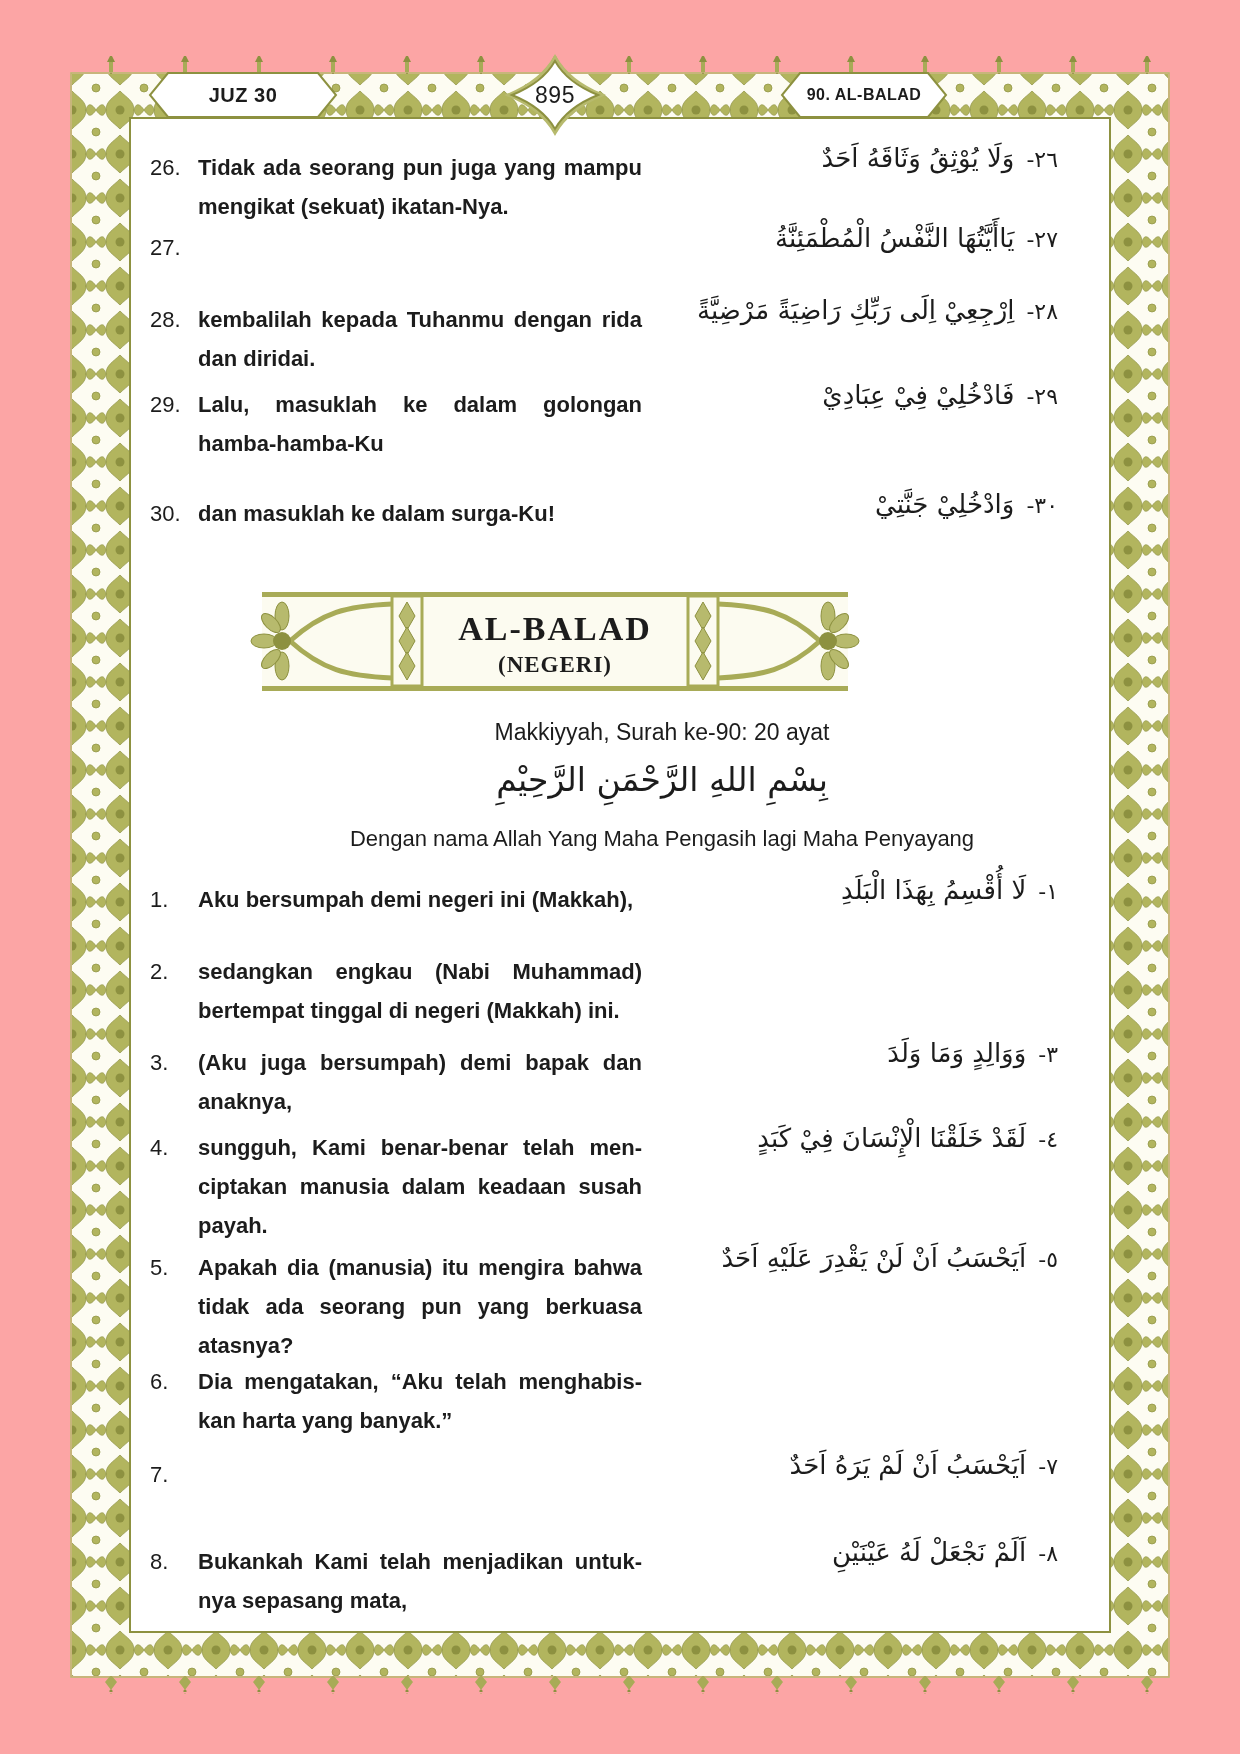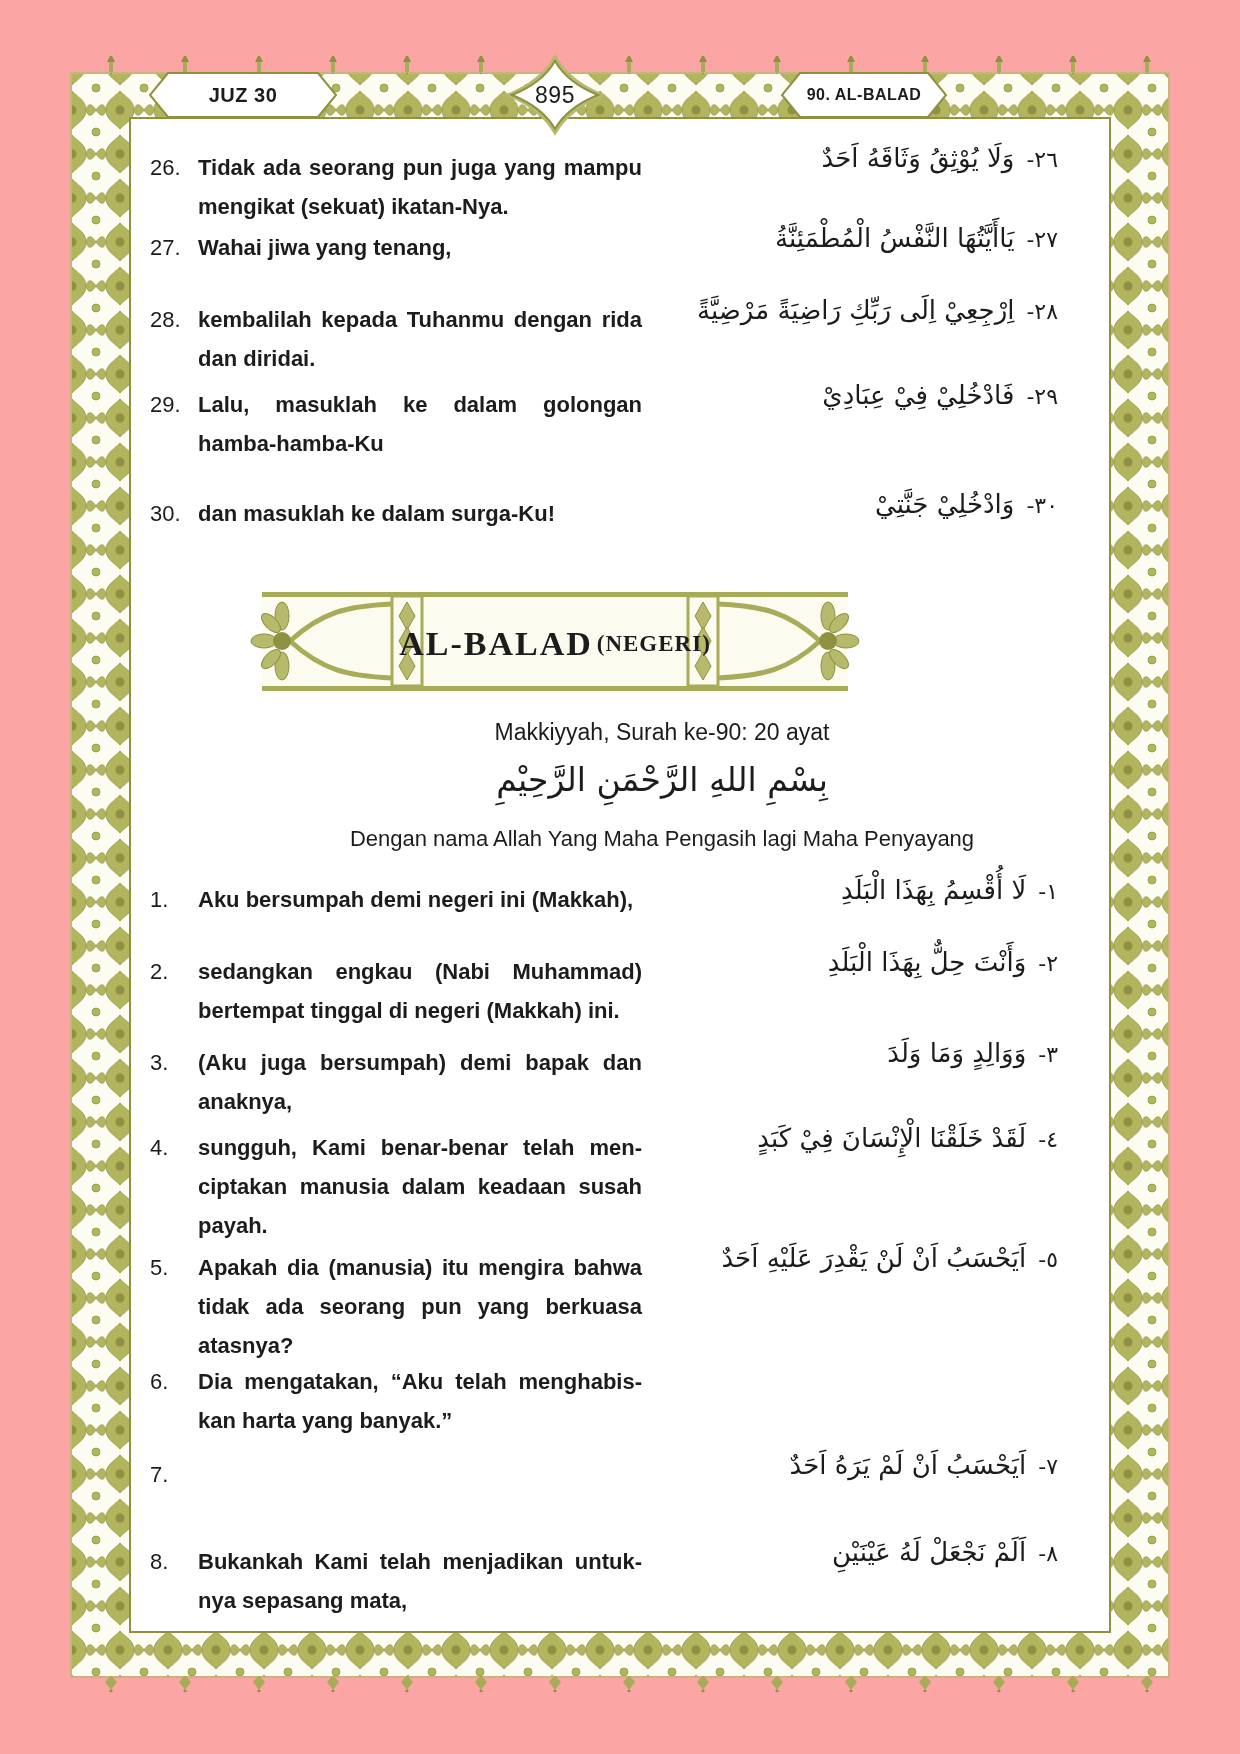--- a/index.html
+++ b/index.html
@@ -29,21 +29,21 @@
   }
   .vrow.single .vtrans { text-align:left; }
   .varab {
     position:absolute; right:28px; top:-12px; direction:rtl; white-space:nowrap;
     font-family:"DejaVu Sans", sans-serif; font-size:26px; line-height:44px;
   }
   .arnum { margin-inline-end:12px; font-size:22px; }
 
   .titletext {
     position:absolute; left:128px; top:478px; width:594px; height:96px;
-    display:flex; flex-direction:row; align-items:center; justify-content:center; gap:4px;
+    display:flex; flex-direction:column; align-items:center; justify-content:center; gap:4px;
     font-family:"Liberation Serif", serif; font-weight:bold;
   }
   .titletext .t1 { font-size:34px; letter-spacing:2px; }
   .titletext .t2 { font-size:23px; letter-spacing:1px; }
 
   .centerline { position:absolute; left:0; width:100%; text-align:center;padding-left:42px; }
   .makkiyyah  { top:601px; font-size:23px; }
   .bismillah  { top:642px; font-size:33px; font-family:"DejaVu Sans", sans-serif; direction:rtl; }
   .bismtrans  { top:708px; font-size:22px; }
 </style>
@@ -125,21 +125,20 @@
 
   <div class="content">
 
     <div class="vrow" style="top:30px">
       <div class="vnum">26.</div>
       <div class="vtrans">Tidak ada seorang pun juga yang mampu mengikat (sekuat) ikatan-Nya.</div>
       <div class="varab" dir="rtl"><span class="arnum">٢٦-</span><span>وَلَا يُوْثِقُ وَثَاقَهُ اَحَدٌ</span></div>
     </div>
     <div class="vrow single" style="top:110px">
       <div class="vnum">27.</div>
-      <div class="vtrans">Wahai jiwa yang tenang,</div>
       <div class="varab" dir="rtl"><span class="arnum">٢٧-</span><span>يَاأَيَّتُهَا النَّفْسُ الْمُطْمَئِنَّةُ</span></div>
     </div>
     <div class="vrow" style="top:182px">
       <div class="vnum">28.</div>
       <div class="vtrans">kembalilah kepada Tuhanmu dengan rida dan diridai.</div>
       <div class="varab" dir="rtl"><span class="arnum">٢٨-</span><span>اِرْجِعِيْ اِلَى رَبِّكِ رَاضِيَةً مَرْضِيَّةً</span></div>
     </div>
     <div class="vrow" style="top:267px">
       <div class="vnum">29.</div>
       <div class="vtrans">Lalu, masuklah ke dalam golongan hamba-hamba-Ku</div>
@@ -160,21 +159,20 @@
     <div class="centerline bismillah">بِسْمِ اللهِ الرَّحْمَنِ الرَّحِيْمِ</div>
 
     <div class="vrow single" style="top:762px">
       <div class="vnum">1.</div>
       <div class="vtrans">Aku bersumpah demi negeri ini (Makkah),</div>
       <div class="varab" dir="rtl"><span class="arnum">١-</span><span>لَا أُقْسِمُ بِهَذَا الْبَلَدِ</span></div>
     </div>
     <div class="vrow" style="top:834px">
       <div class="vnum">2.</div>
       <div class="vtrans">sedangkan engkau (Nabi Muhammad) bertempat tinggal di negeri (Makkah) ini.</div>
-      <div class="varab" dir="rtl"><span class="arnum">٢-</span><span>وَأَنْتَ حِلٌّ بِهَذَا الْبَلَدِ</span></div>
     </div>
     <div class="vrow" style="top:925px">
       <div class="vnum">3.</div>
       <div class="vtrans">(Aku juga bersumpah) demi bapak dan anaknya,</div>
       <div class="varab" dir="rtl"><span class="arnum">٣-</span><span>وَوَالِدٍ وَمَا وَلَدَ</span></div>
     </div>
     <div class="vrow" style="top:1010px">
       <div class="vnum">4.</div>
       <div class="vtrans">sungguh, Kami benar-benar telah men-ciptakan manusia dalam keadaan susah payah.</div>
       <div class="varab" dir="rtl"><span class="arnum">٤-</span><span>لَقَدْ خَلَقْنَا الْإِنْسَانَ فِيْ كَبَدٍ</span></div>

